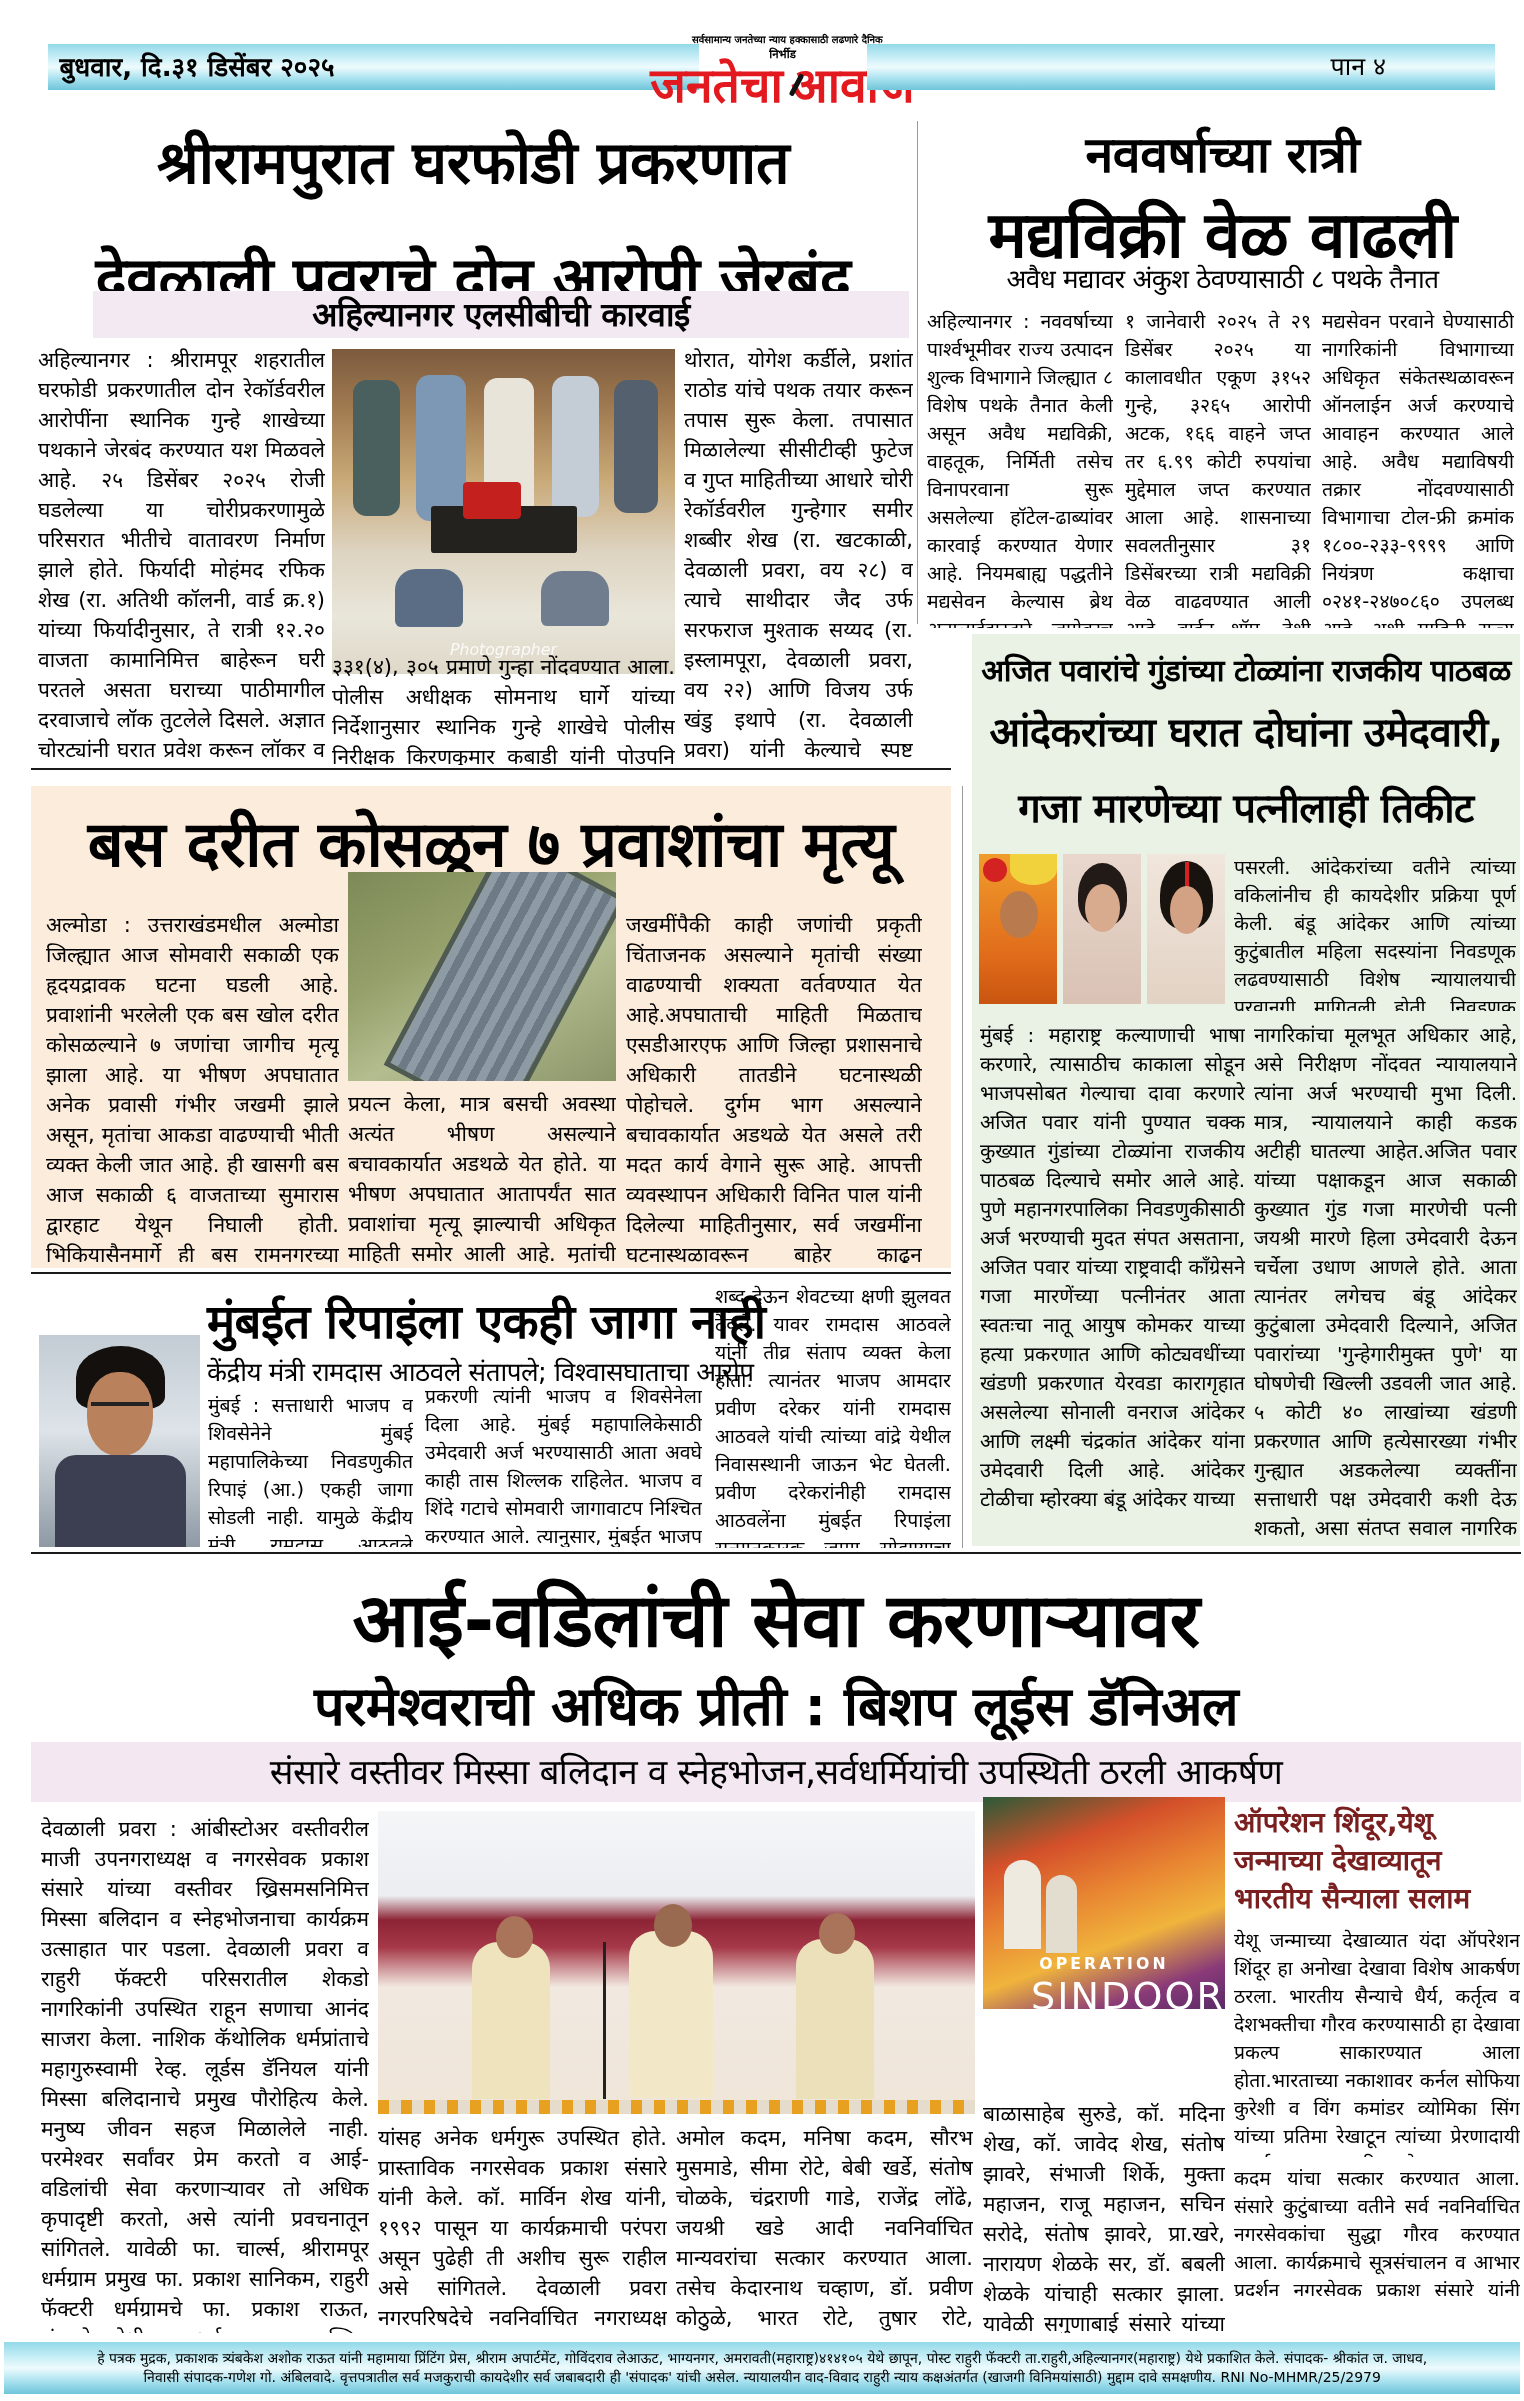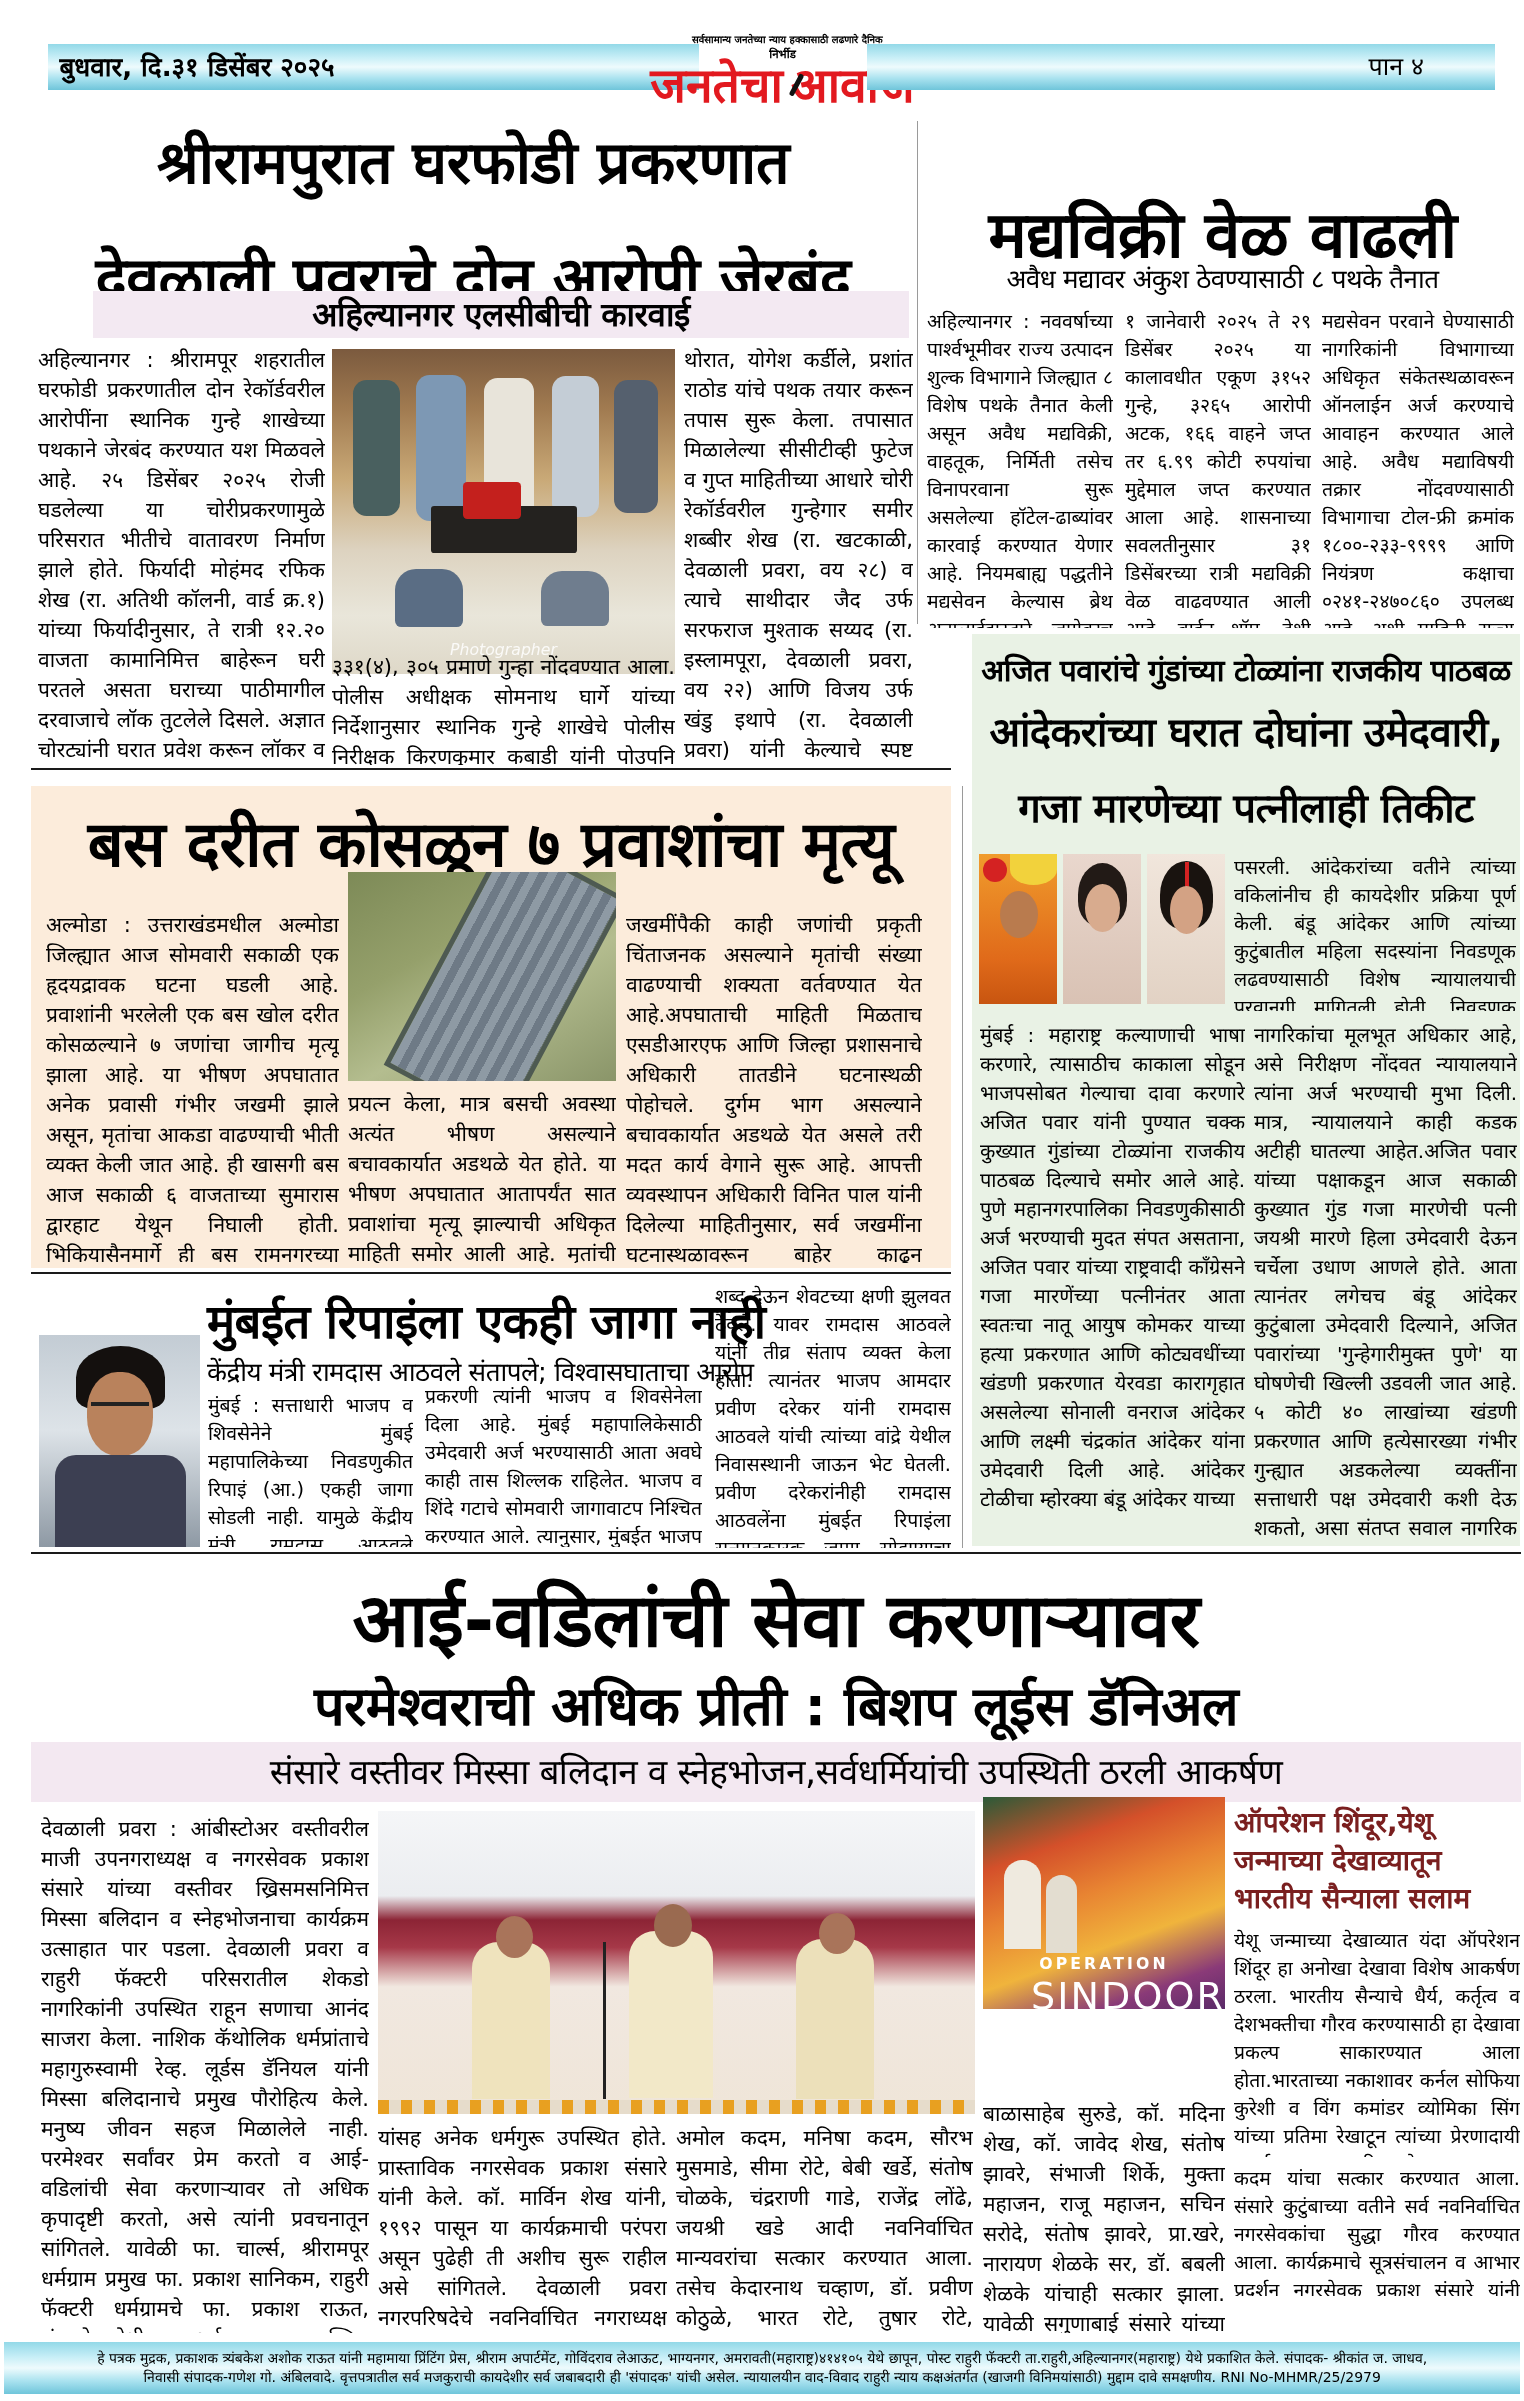--- a/index.html
+++ b/index.html
@@ -33,21 +33,21 @@
   <div class="abs" style="left:692px;top:32px;width:181px;height:89px;text-align:center;">
     <div class="masthead-tag">सर्वसामान्य जनतेच्या न्याय हक्कासाठी लढणारे दैनिक</div>
     <div class="masthead-badge">निर्भीड</div>
     <div style="display:flex;align-items:center;justify-content:center;gap:4px;">
       <span class="masthead-title">जनतेचा</span>
       <span class="logo-circle"></span>
       <span class="masthead-title">आवाज</span>
     </div>
   </div>
   <div class="abs cyanbar" style="left:867px;top:44px;width:628px;height:46px;">
-    <div style="font-size:25px;line-height:46px;text-align:right;padding-right:71px;">पान ४</div>
+    <div style="font-size:25px;line-height:46px;text-align:right;padding-right:109px;">पान ४</div>
   </div>
 
   <div class="abs hl" style="left:31px;top:120px;width:884px;font-size:59px;">श्रीरामपुरात घरफोडी प्रकरणात</div>
   <div class="abs hl" style="left:31px;top:236px;width:884px;font-size:59px;">देवळाली प्रवराचे दोन आरोपी जेरबंद</div>
   <div class="abs" style="left:93px;top:291px;width:816px;height:47px;background:#f3e9f2;">
     <div class="hl" style="font-size:33px;line-height:47px;">अहिल्यानगर एलसीबीची कारवाई</div>
   </div>
   <div class="abs body-col" style="left:38px;top:345px;width:287px;height:418px;font-size:21px;line-height:30px;">अहिल्यानगर : श्रीरामपूर शहरातील घरफोडी प्रकरणातील दोन रेकॉर्डवरील आरोपींना स्थानिक गुन्हे शाखेच्या पथकाने जेरबंद करण्यात यश मिळवले आहे. २५ डिसेंबर २०२५ रोजी घडलेल्या या चोरीप्रकरणामुळे परिसरात भीतीचे वातावरण निर्माण झाले होते. फिर्यादी मोहंमद रफिक शेख (रा. अतिथी कॉलनी, वार्ड क्र.१) यांच्या फिर्यादीनुसार, ते रात्री १२.२० वाजता कामानिमित्त बाहेरून घरी परतले असता घराच्या पाठीमागील दरवाजाचे लॉक तुटलेले दिसले. अज्ञात चोरट्यांनी घरात प्रवेश करून लॉकर व कपाटातील सोने-चांदीचे दागिने, रोख रक्कम, घड्याळ, तीन मोबाईल, एटीएम कार्ड, आधारकार्ड, पॅनकार्ड व ड्रायव्हिंग लायसन्स असा मिळून २ लाख १० हजार रुपयांचा मुद्देमाल चोरून नेला होता. या प्रकरणी श्रीरामपूर शहर पोलीस ठाण्यात गु.र.नं. ११११/२०२५, भा.द.वि. कलम</div>
   <div class="abs photo" style="left:332px;top:349px;width:343px;height:325px;background:linear-gradient(180deg,#7b5a3e 0%,#a07a50 18%,#c9a977 40%,#ddd3c0 62%,#e9e6da 82%,#ded8c8 100%);">
     <div class="ph-shape" style="left:21px;top:31px;width:47px;height:136px;background:#49605f;border-radius:13.6px;"></div>
@@ -59,20 +59,21 @@
     <div class="ph-shape" style="left:131px;top:133px;width:58px;height:37px;background:#c4201d;border-radius:4.2px;"></div>
     <div class="ph-shape" style="left:63px;top:220px;width:68px;height:58px;background:#5a6d84;border-radius:21px 21px 6.3px 6.3px;"></div>
     <div class="ph-shape" style="left:209px;top:222px;width:68px;height:55px;background:#6f7d8e;border-radius:21px 21px 6.3px 6.3px;"></div>
     <div class="watermark" style="bottom:14.6px;">Photographer</div>
   </div>
   <div class="abs body-col" style="left:332px;top:652px;width:343px;height:113px;font-size:21px;line-height:30px;">३३१(४), ३०५ प्रमाणे गुन्हा नोंदवण्यात आला. पोलीस अधीक्षक सोमनाथ घार्गे यांच्या निर्देशानुसार स्थानिक गुन्हे शाखेचे पोलीस निरीक्षक किरणकुमार कबाडी यांनी पोउपनि संदिप मुरकुटे, अंमलदार रिचर्ड गायकवाड, रमीजराजा आत्तार, विशाल तनपुरे, भगवान</div>
   <div class="abs body-col" style="left:684px;top:345px;width:229px;height:420px;font-size:21px;line-height:30px;">थोरात, योगेश कर्डीले, प्रशांत राठोड यांचे पथक तयार करून तपास सुरू केला. तपासात मिळालेल्या सीसीटीव्ही फुटेज व गुप्त माहितीच्या आधारे चोरी रेकॉर्डवरील गुन्हेगार समीर शब्बीर शेख (रा. खटकाळी, देवळाली प्रवरा, वय २८) व त्याचे साथीदार जैद उर्फ सरफराज मुश्ताक सय्यद (रा. इस्लामपूरा, देवळाली प्रवरा, वय २२) आणि विजय उर्फ खंडु इथापे (रा. देवळाली प्रवरा) यांनी केल्याचे स्पष्ट झाले. पथकाने समीर शेख आणि जैद सय्यद या दोघांना ताब्यात घेऊन चौकशी केली असता त्यांनी गुन्ह्याची कबुली दिली. तसेच चोरीतील काही माहितीही पोलिसांना दिल्याचे समजते. तिसरा आरोपी विजय इथापे हा सध्या फरार असून, त्याचा शोध सुरू असल्याचे पोलिसांनी सांगितले. स्थानिक गुन्हे शाखेच्या या कामगिरीचे शहरात कौतुक होत आहे.</div>
 
   <div class="abs rule-v" style="left:917px;top:121px;height:503px;"></div>
 
+  <div class="abs hl" style="left:923px;top:119px;width:599px;font-size:50px;">नववर्षाच्या रात्री</div>
   <div class="abs hl" style="left:923px;top:189px;width:599px;font-size:64px;">मद्यविक्री वेळ वाढली</div>
   <div class="abs hl" style="left:923px;top:260px;width:599px;font-size:26px;font-weight:normal;">अवैध मद्यावर अंकुश ठेवण्यासाठी ८ पथके तैनात</div>
   <div class="abs body-col" style="left:927px;top:308px;width:186px;height:320px;font-size:19.4px;line-height:28px;">अहिल्यानगर : नववर्षाच्या पार्श्वभूमीवर राज्य उत्पादन शुल्क विभागाने जिल्ह्यात ८ विशेष पथके तैनात केली असून अवैध मद्यविक्री, वाहतूक, निर्मिती तसेच विनापरवाना सुरू असलेल्या हॉटेल-ढाब्यांवर कारवाई करण्यात येणार आहे. नियमबाह्य पद्धतीने मद्यसेवन केल्यास ब्रेथ अनालाईझरद्वारे जागेवरच दंडात्मक कारवाई करण्याचा इशारा देण्यात आला आहे. विभागाच्या कामकाजानुसार</div>
   <div class="abs body-col" style="left:1125px;top:308px;width:186px;height:320px;font-size:19.4px;line-height:28px;">१ जानेवारी २०२५ ते २९ डिसेंबर २०२५ या कालावधीत एकूण ३१५२ गुन्हे, ३२६५ आरोपी अटक, १६६ वाहने जप्त तर ६.९९ कोटी रुपयांचा मुद्देमाल जप्त करण्यात आला आहे. शासनाच्या सवलतीनुसार ३१ डिसेंबरच्या रात्री मद्यविक्री वेळ वाढवण्यात आली आहे. वाईन शॉप, देशी दारू दुकाने व बिअर शॉपी पहाटे १ वाजेपर्यंत, तर एफएल-३ (परवानाकक्ष) पहाटे ५ वाजेपर्यंत सुरू राहतील. एकदिवसीय किंवा कायमस्वरूपी</div>
   <div class="abs body-col" style="left:1322px;top:308px;width:192px;height:320px;font-size:19.4px;line-height:28px;">मद्यसेवन परवाने घेण्यासाठी नागरिकांनी विभागाच्या अधिकृत संकेतस्थळावरून ऑनलाईन अर्ज करण्याचे आवाहन करण्यात आले आहे. अवैध मद्याविषयी तक्रार नोंदवण्यासाठी विभागाचा टोल-फ्री क्रमांक १८००-२३३-९९९९ आणि नियंत्रण कक्षाचा ०२४१-२४७०८६० उपलब्ध आहे, अशी माहिती राज्य उत्पादन शुल्क विभाग, जिल्हा अहिल्यानगर यांनी दिली.</div>
 
   <div class="abs rule-h" style="left:31px;top:768px;width:920px;"></div>
 
   <div class="abs" style="left:31px;top:786px;width:920px;height:482px;background:#fcecdb;"></div>
   <div class="abs hl" style="left:31px;top:799px;width:920px;font-size:63px;">बस दरीत कोसळून ७ प्रवाशांचा मृत्यू</div>

